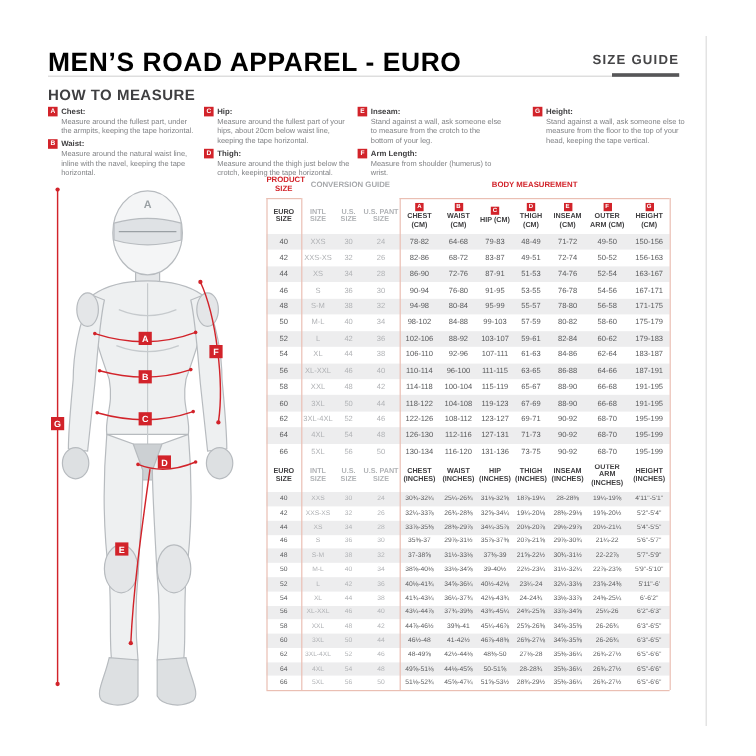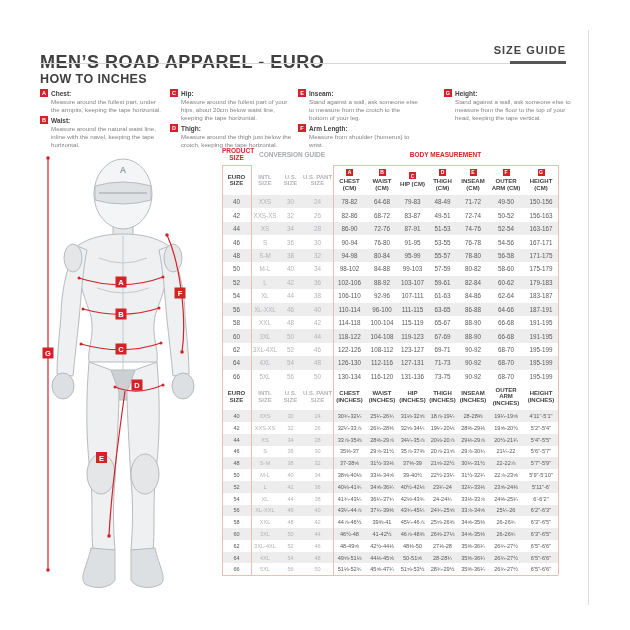--- a/index.html
+++ b/index.html
@@ -2,22 +2,22 @@
 <html><head>
 <meta charset="utf-8">
 <style>
   html,body{margin:0;padding:0;}
   body{
     width:630px;height:630px;position:relative;background:#ffffff;
     font-family:"Liberation Sans", sans-serif;color:#414042;overflow:hidden;
   }
   
   .page-title{
-    position:absolute;left:40px;top:52px;font-size:18px;font-weight:bold;
-    letter-spacing:.5px;color:#404040;
+    position:absolute;left:40px;top:39px;font-size:22px;font-weight:bold;
+    letter-spacing:.5px;color:#000000;
   }
   .size-guide{
     position:absolute;right:64px;top:44px;font-size:11px;font-weight:bold;
     letter-spacing:1px;color:#454547;text-align:right;
   }
   .title-rule{position:absolute;left:40px;top:63px;width:526px;height:1px;background:#d6d6d6;}
   .size-guide-rule{position:absolute;right:64px;top:61px;width:56px;height:3px;background:#565658;}
   .how-to-measure{
     position:absolute;left:40px;top:72px;font-size:12.5px;font-weight:bold;
     letter-spacing:.4px;color:#3f3f41;
@@ -68,21 +68,21 @@
   
   .page-edge{position:absolute;left:588px;top:30px;width:1px;height:575px;background:#dcdcdc;}
 </style>
 </head>
 <body>
 
 <div class="page-title">MEN’S ROAD APPAREL - EURO</div>
 <div class="size-guide">SIZE GUIDE</div>
 <div class="title-rule"></div>
 <div class="size-guide-rule"></div>
-<div class="how-to-measure">HOW TO INCHES</div>
+<div class="how-to-measure">HOW TO MEASURE</div>
 
 <div class="mi-col c1">
   <div class="mi">
     <div class="mi-head">
       <span class="letterbox">A</span>
       <span class="mi-name">Chest:</span>
     </div>
     <div class="mi-desc">Measure around the fullest part, under the armpits, keeping the tape horizontal.</div>
   </div>
   <div class="mi">

